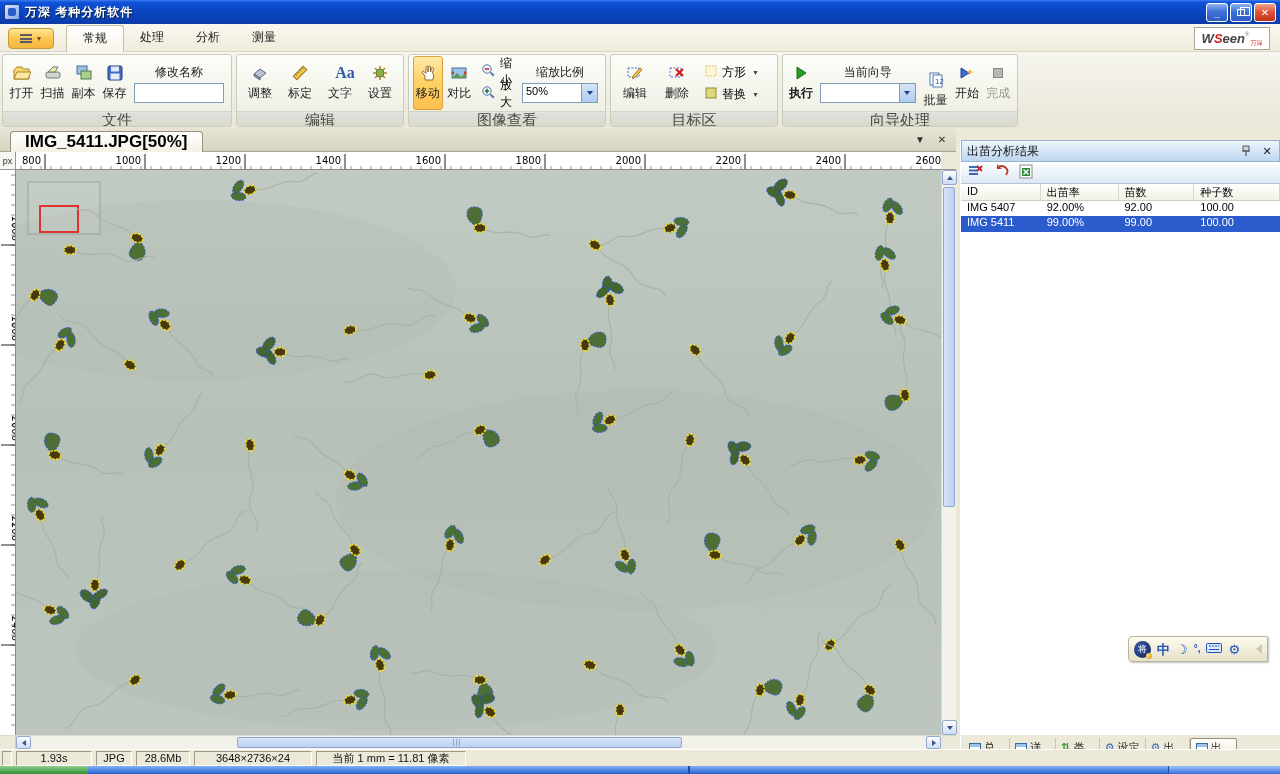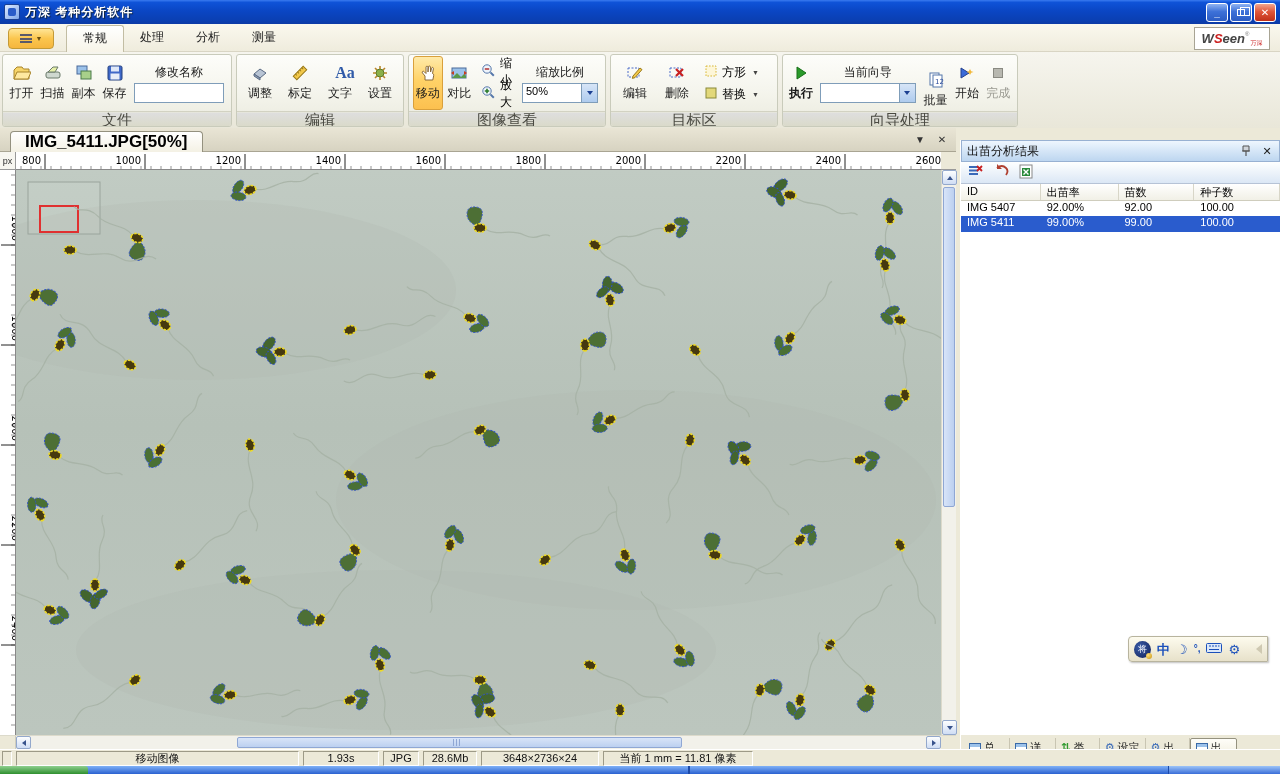--- a/index.html
+++ b/index.html
@@ -1077,21 +1077,20 @@
         </div>
         <div class="rp-tab active">
           <span class="mini-table-icon"></span>
           <span>出...</span>
         </div>
       </div>
   </div>
 
   <div class="statusbar">
     <div class="seg" style="width:10px;"></div>
-    <div class="seg" style="width:283px;">移动图像</div>
     <div class="seg" style="width:76px;">1.93s</div>
     <div class="seg" style="width:36px;">JPG</div>
     <div class="seg" style="width:54px;">28.6Mb</div>
     <div class="seg" style="width:118px;">3648×2736×24</div>
     <div class="seg" style="width:150px;">当前 1 mm = 11.81 像素</div>
   </div>
 
   <div class="taskbar">
     <div class="start"></div>
     <div class="divider"></div>

